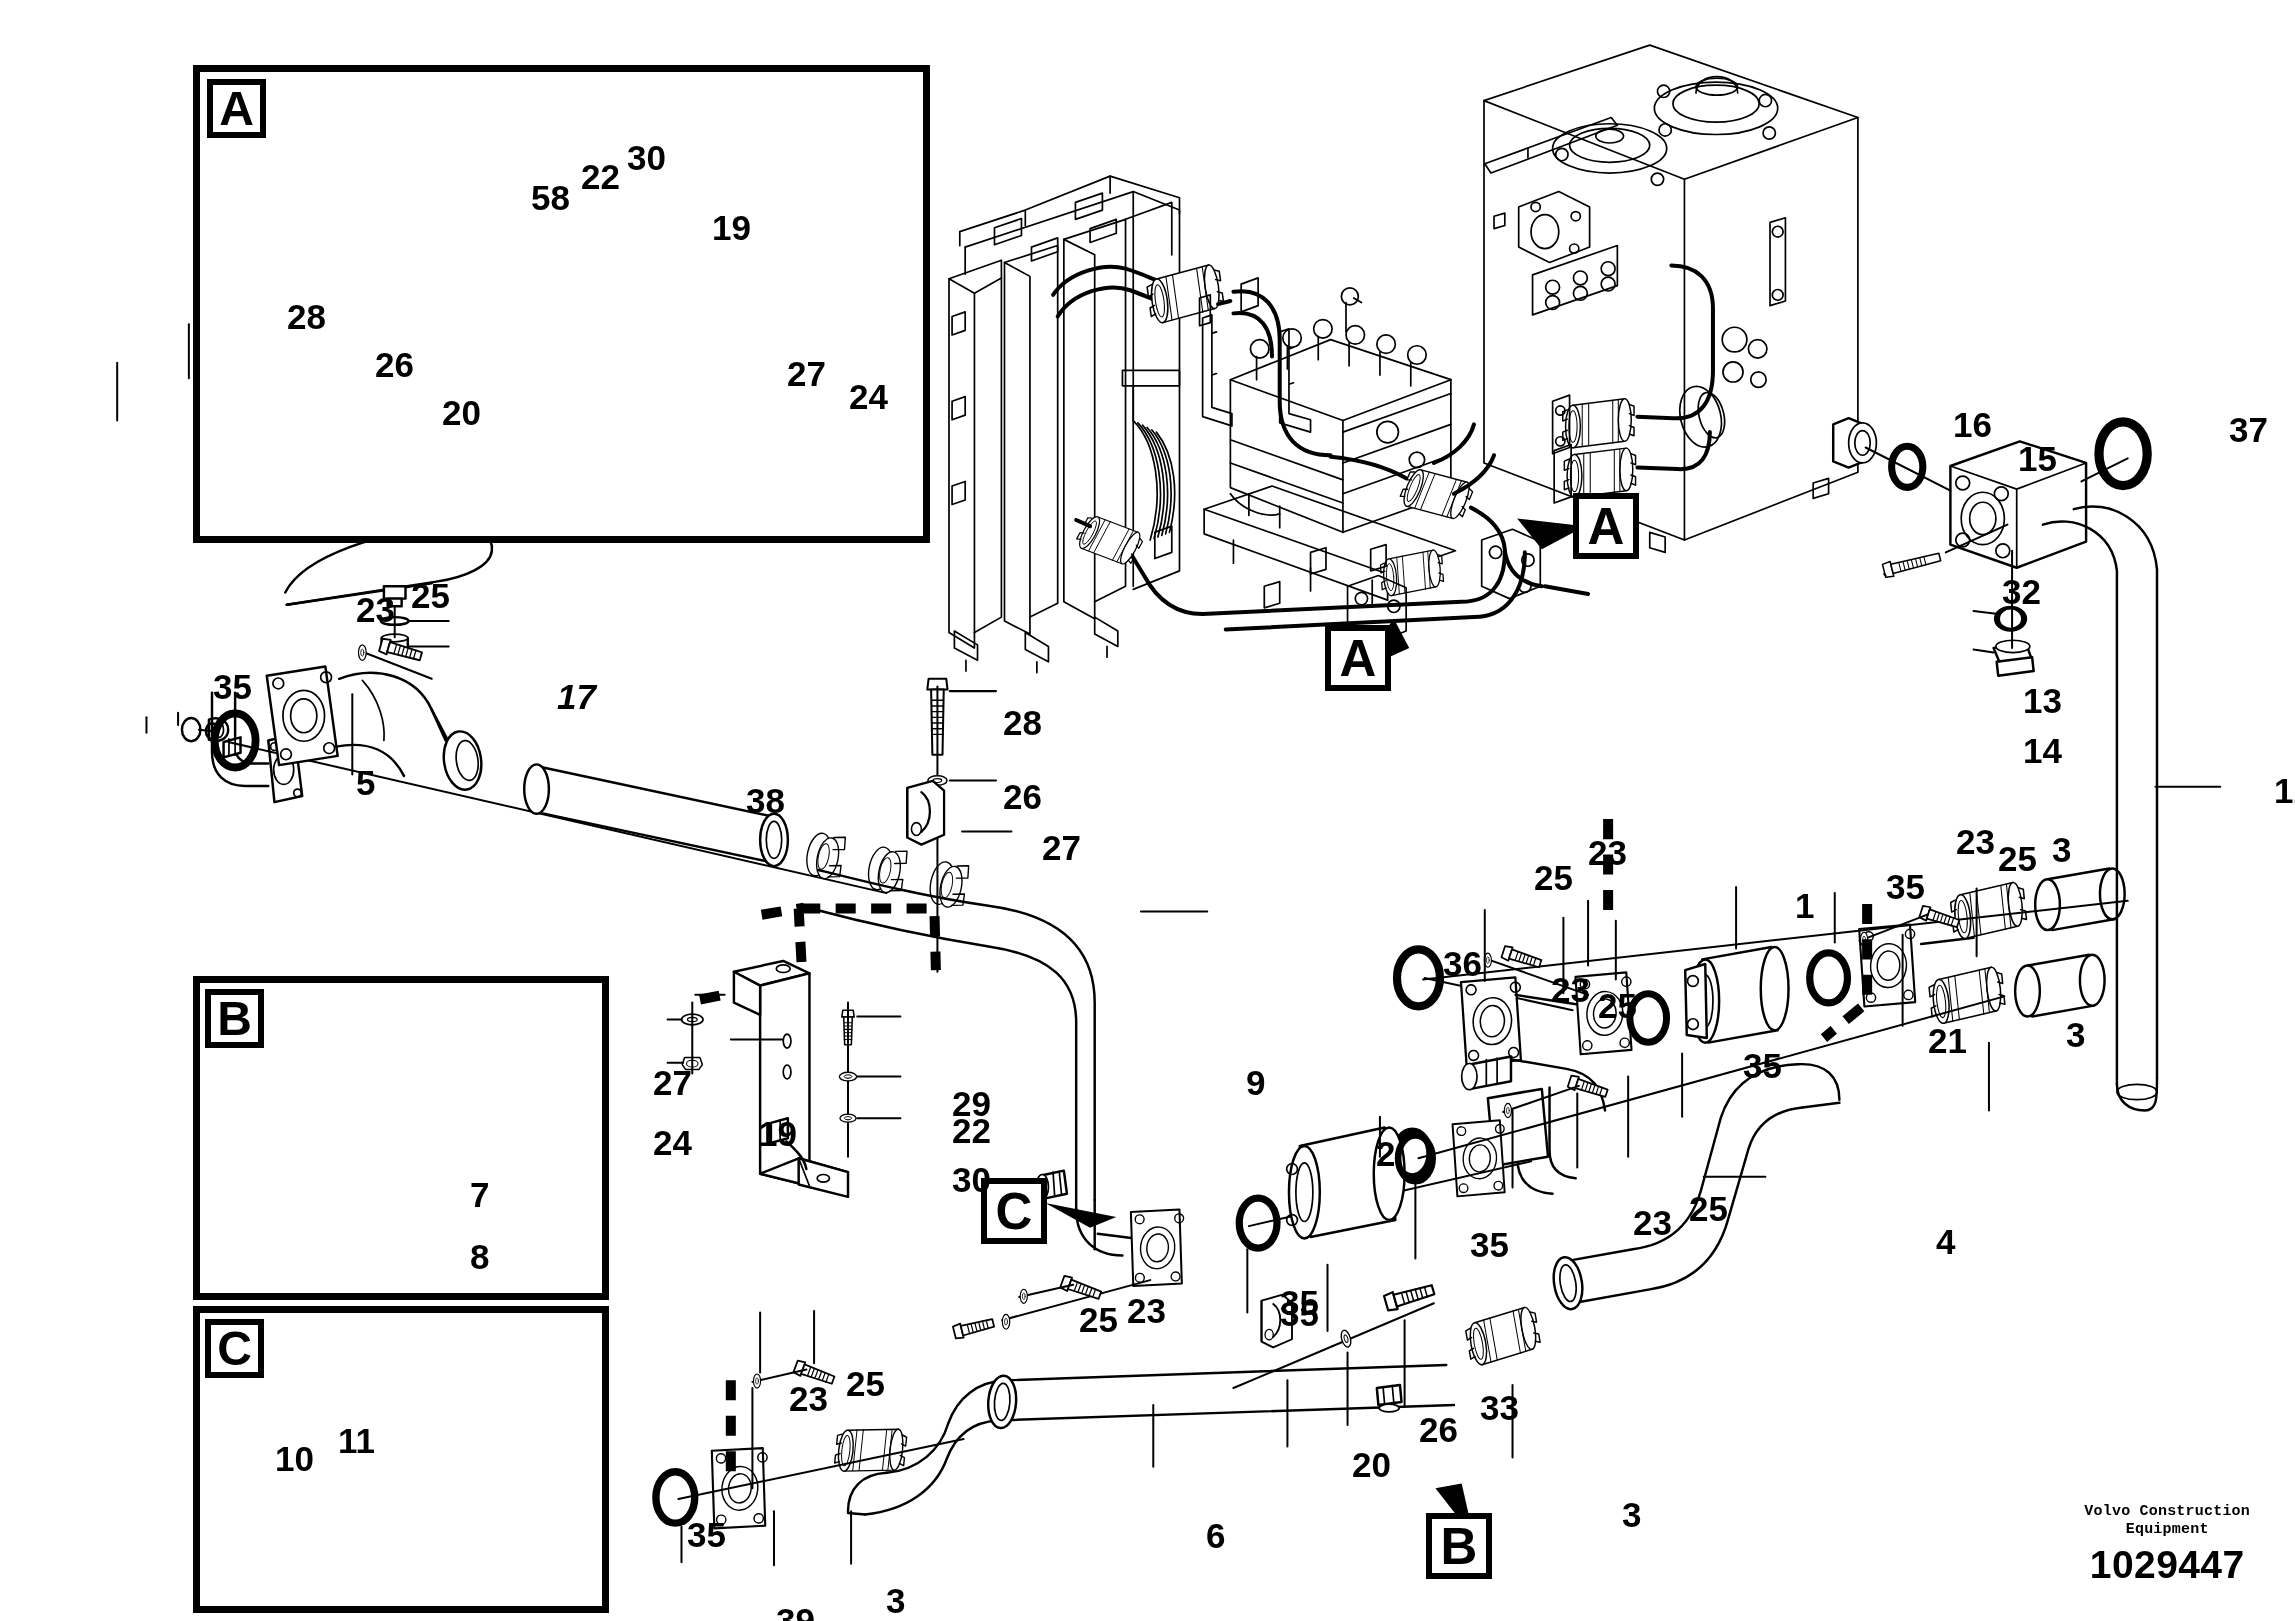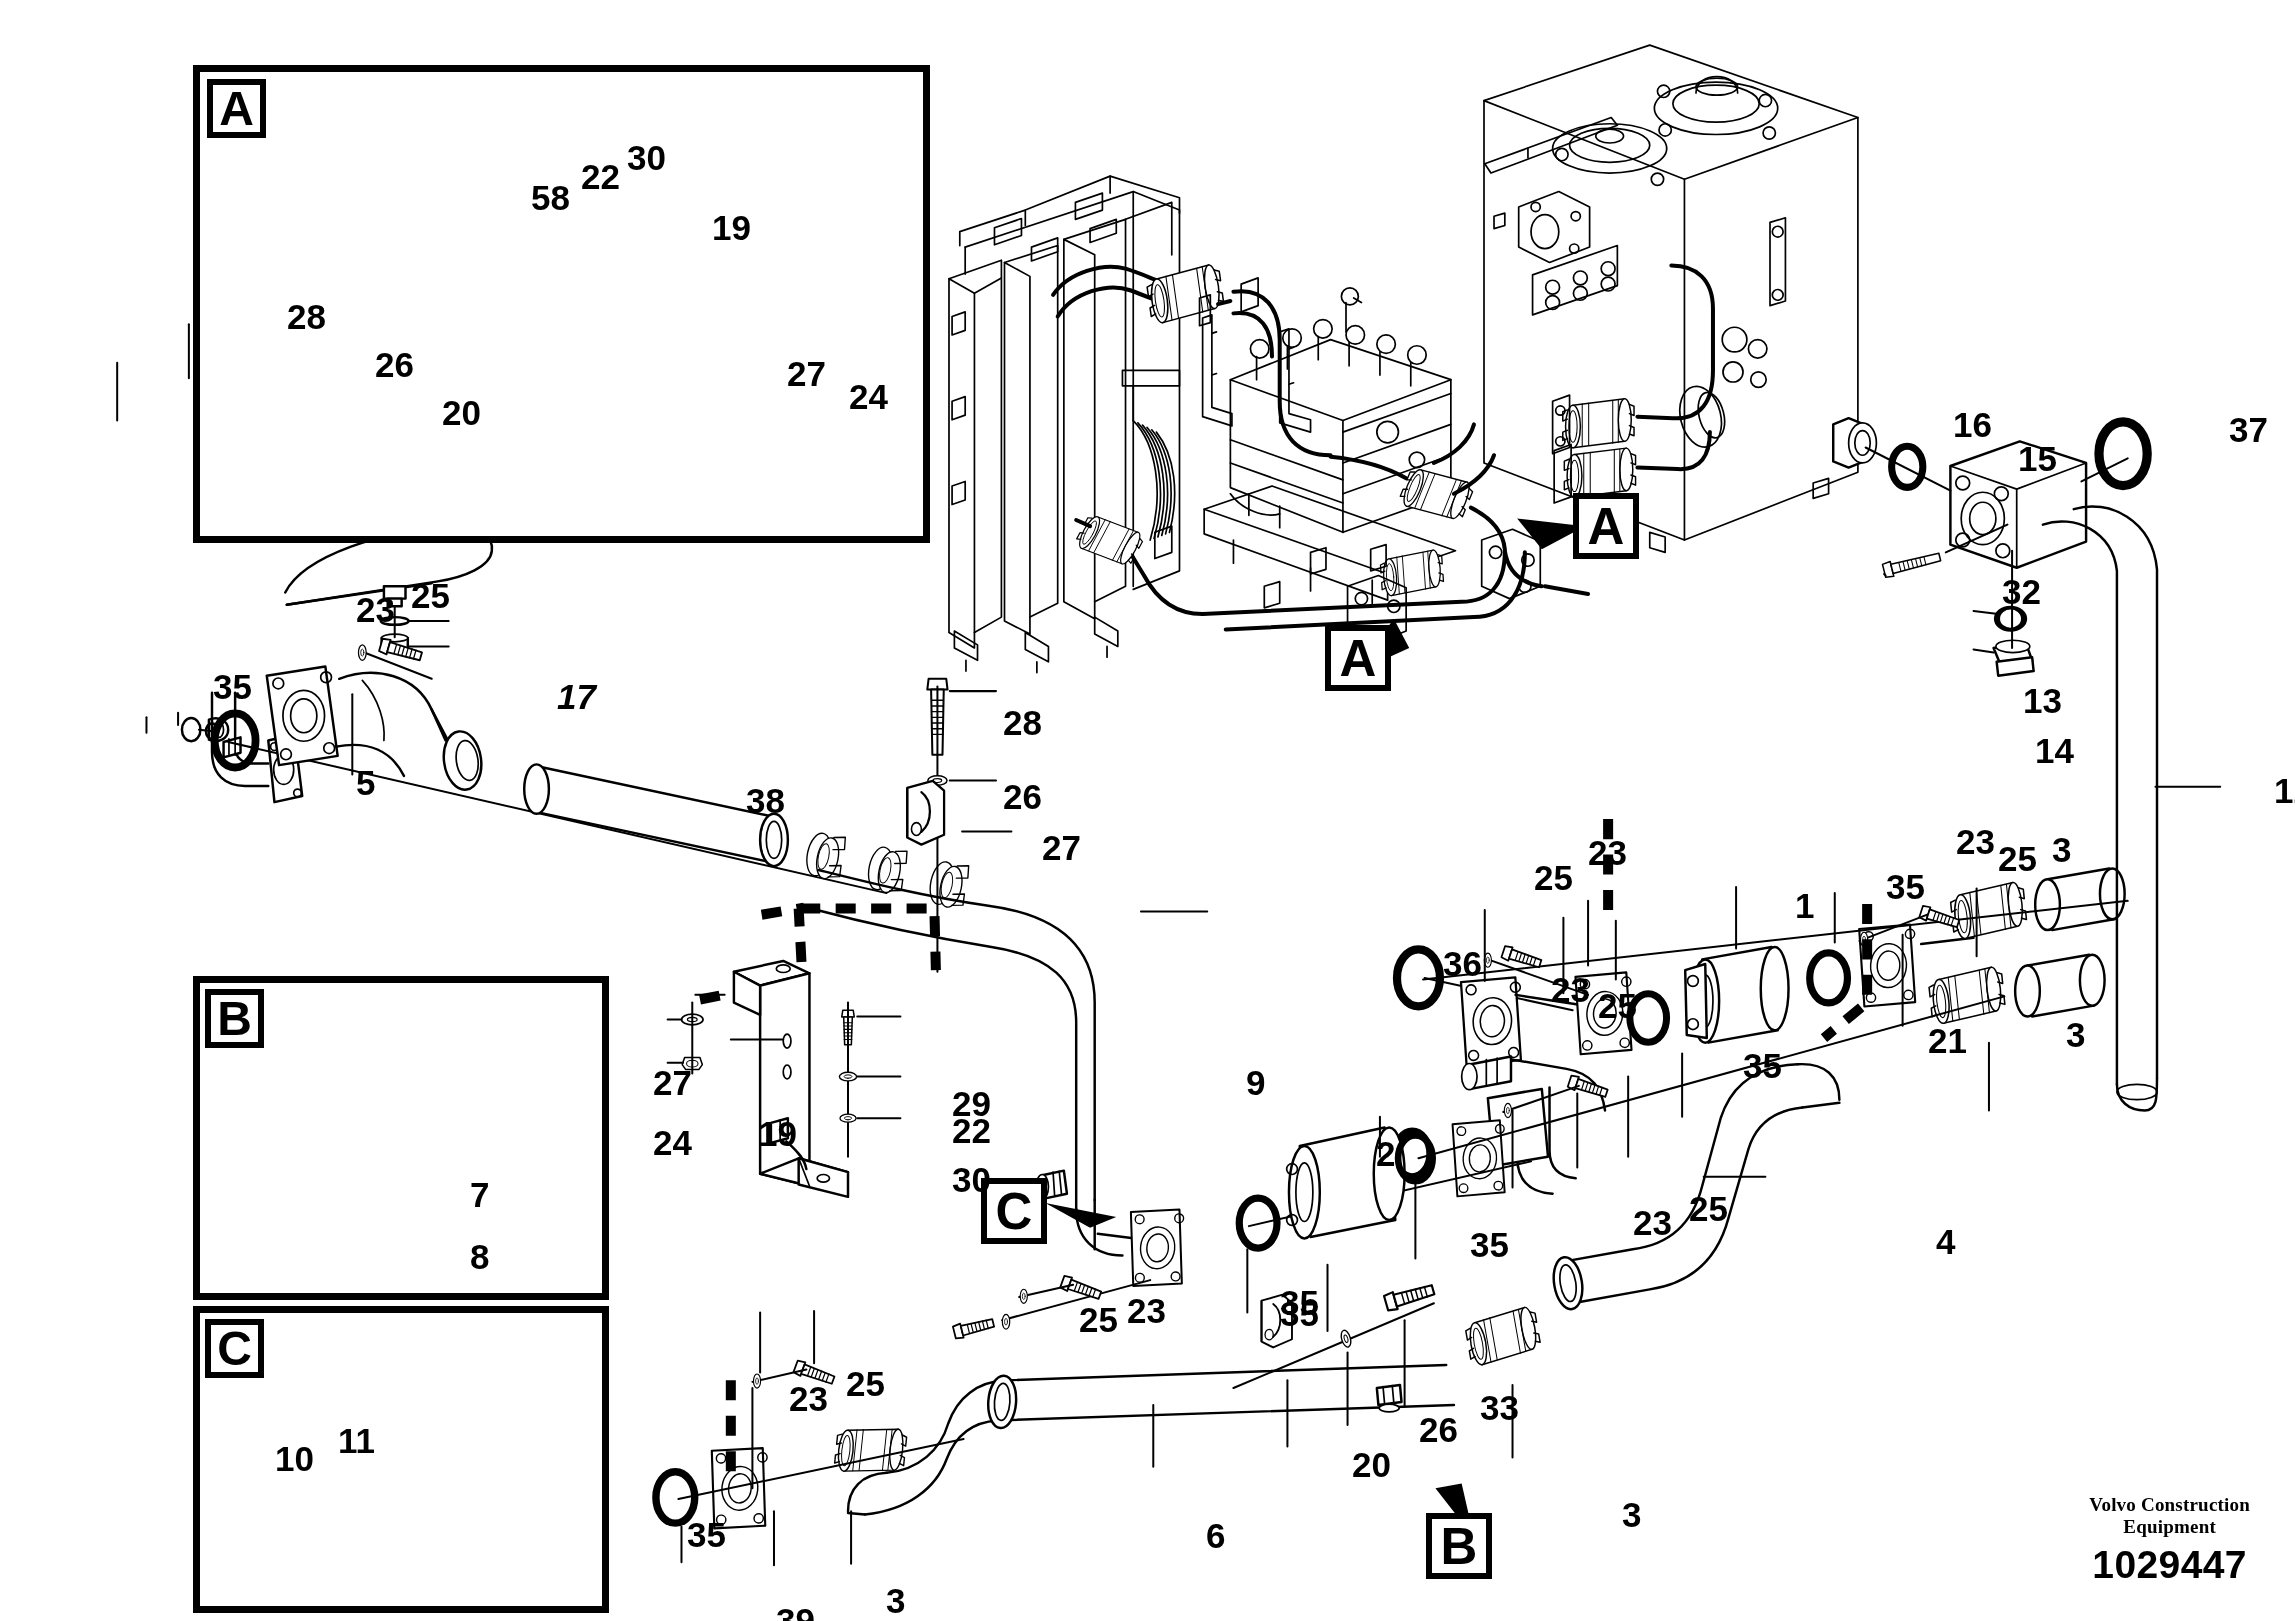--- a/index.html
+++ b/index.html
@@ -46,23 +46,23 @@
   .boxtag.ref{width:66px;height:66px;font-size:51px;}
 
   
   .footer{
     position:absolute;
     right:45px;bottom:35px;
     text-align:center;
     color:#000;
   }
   .footer .brand{
-    font-family:Liberation Serif, serif;
+    font-family:Liberation Mono, monospace;
     font-weight:bold;
-    font-size:19px;
+    font-size:15px;
     line-height:1.18;
     letter-spacing:0.2px;
   }
   .footer .pnum{
     font-family:"Liberation Sans", sans-serif;
     font-weight:bold;
     font-size:39px;
     margin-top:4.6px;
     letter-spacing:0.4px;
   }
@@ -921,18 +921,18 @@
       <div class="lbl" style="left: 1352px; top: 1447px;">20</div>
       <div class="lbl" style="left: 1419px; top: 1412px;">26</div>
       <div class="lbl" style="left: 1480px; top: 1390px;">33</div>
       <div class="lbl" style="left: 1622px; top: 1497px;">3</div>
       <div class="lbl" style="left: 1936px; top: 1224px;">4</div>
       <div class="lbl" style="left: 1953px; top: 407px;">16</div>
       <div class="lbl" style="left: 2018px; top: 441px;">15</div>
       <div class="lbl" style="left: 2229px; top: 412px;">37</div>
       <div class="lbl" style="left: 2002px; top: 574px;">32</div>
       <div class="lbl" style="left: 2023px; top: 683px;">13</div>
-      <div class="lbl" style="left: 2023px; top: 733px; margin-left: 12px;">14</div>
+      <div class="lbl" style="left: 2023px; top: 733px;">14</div>
       <div class="lbl" style="left: 2274px; top: 773px;">12</div>
     </div>
 
 </div>
 
 
 </body></html>

